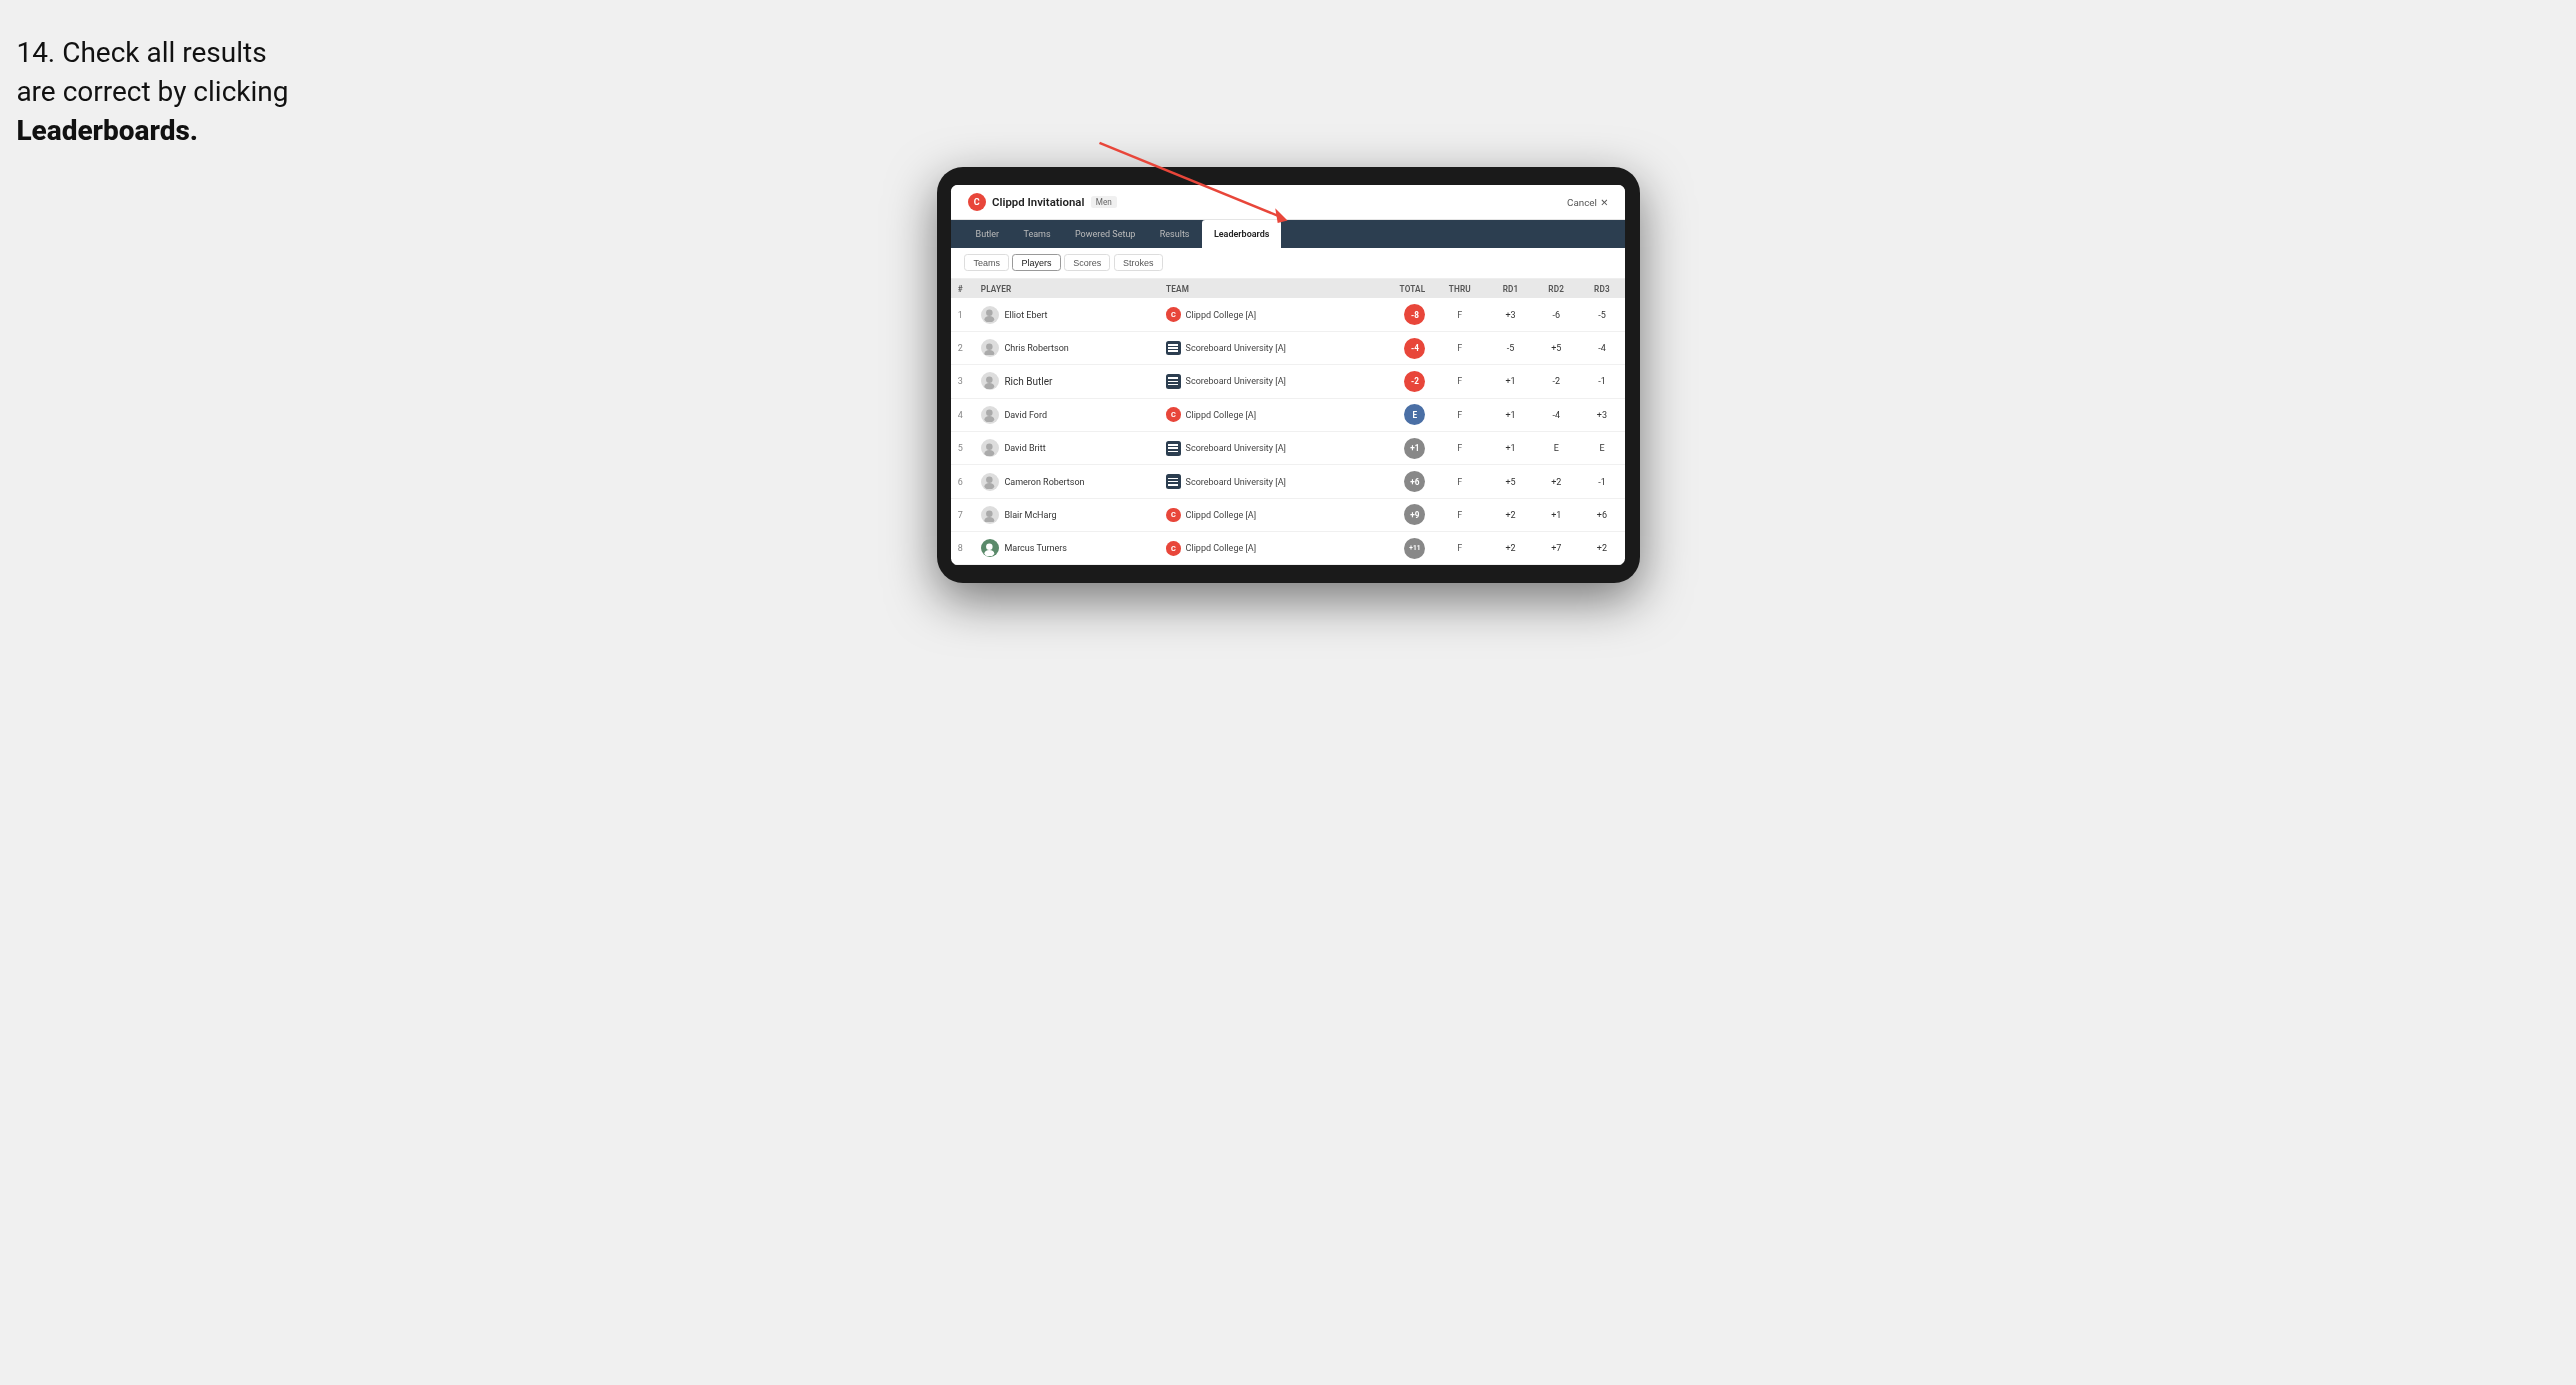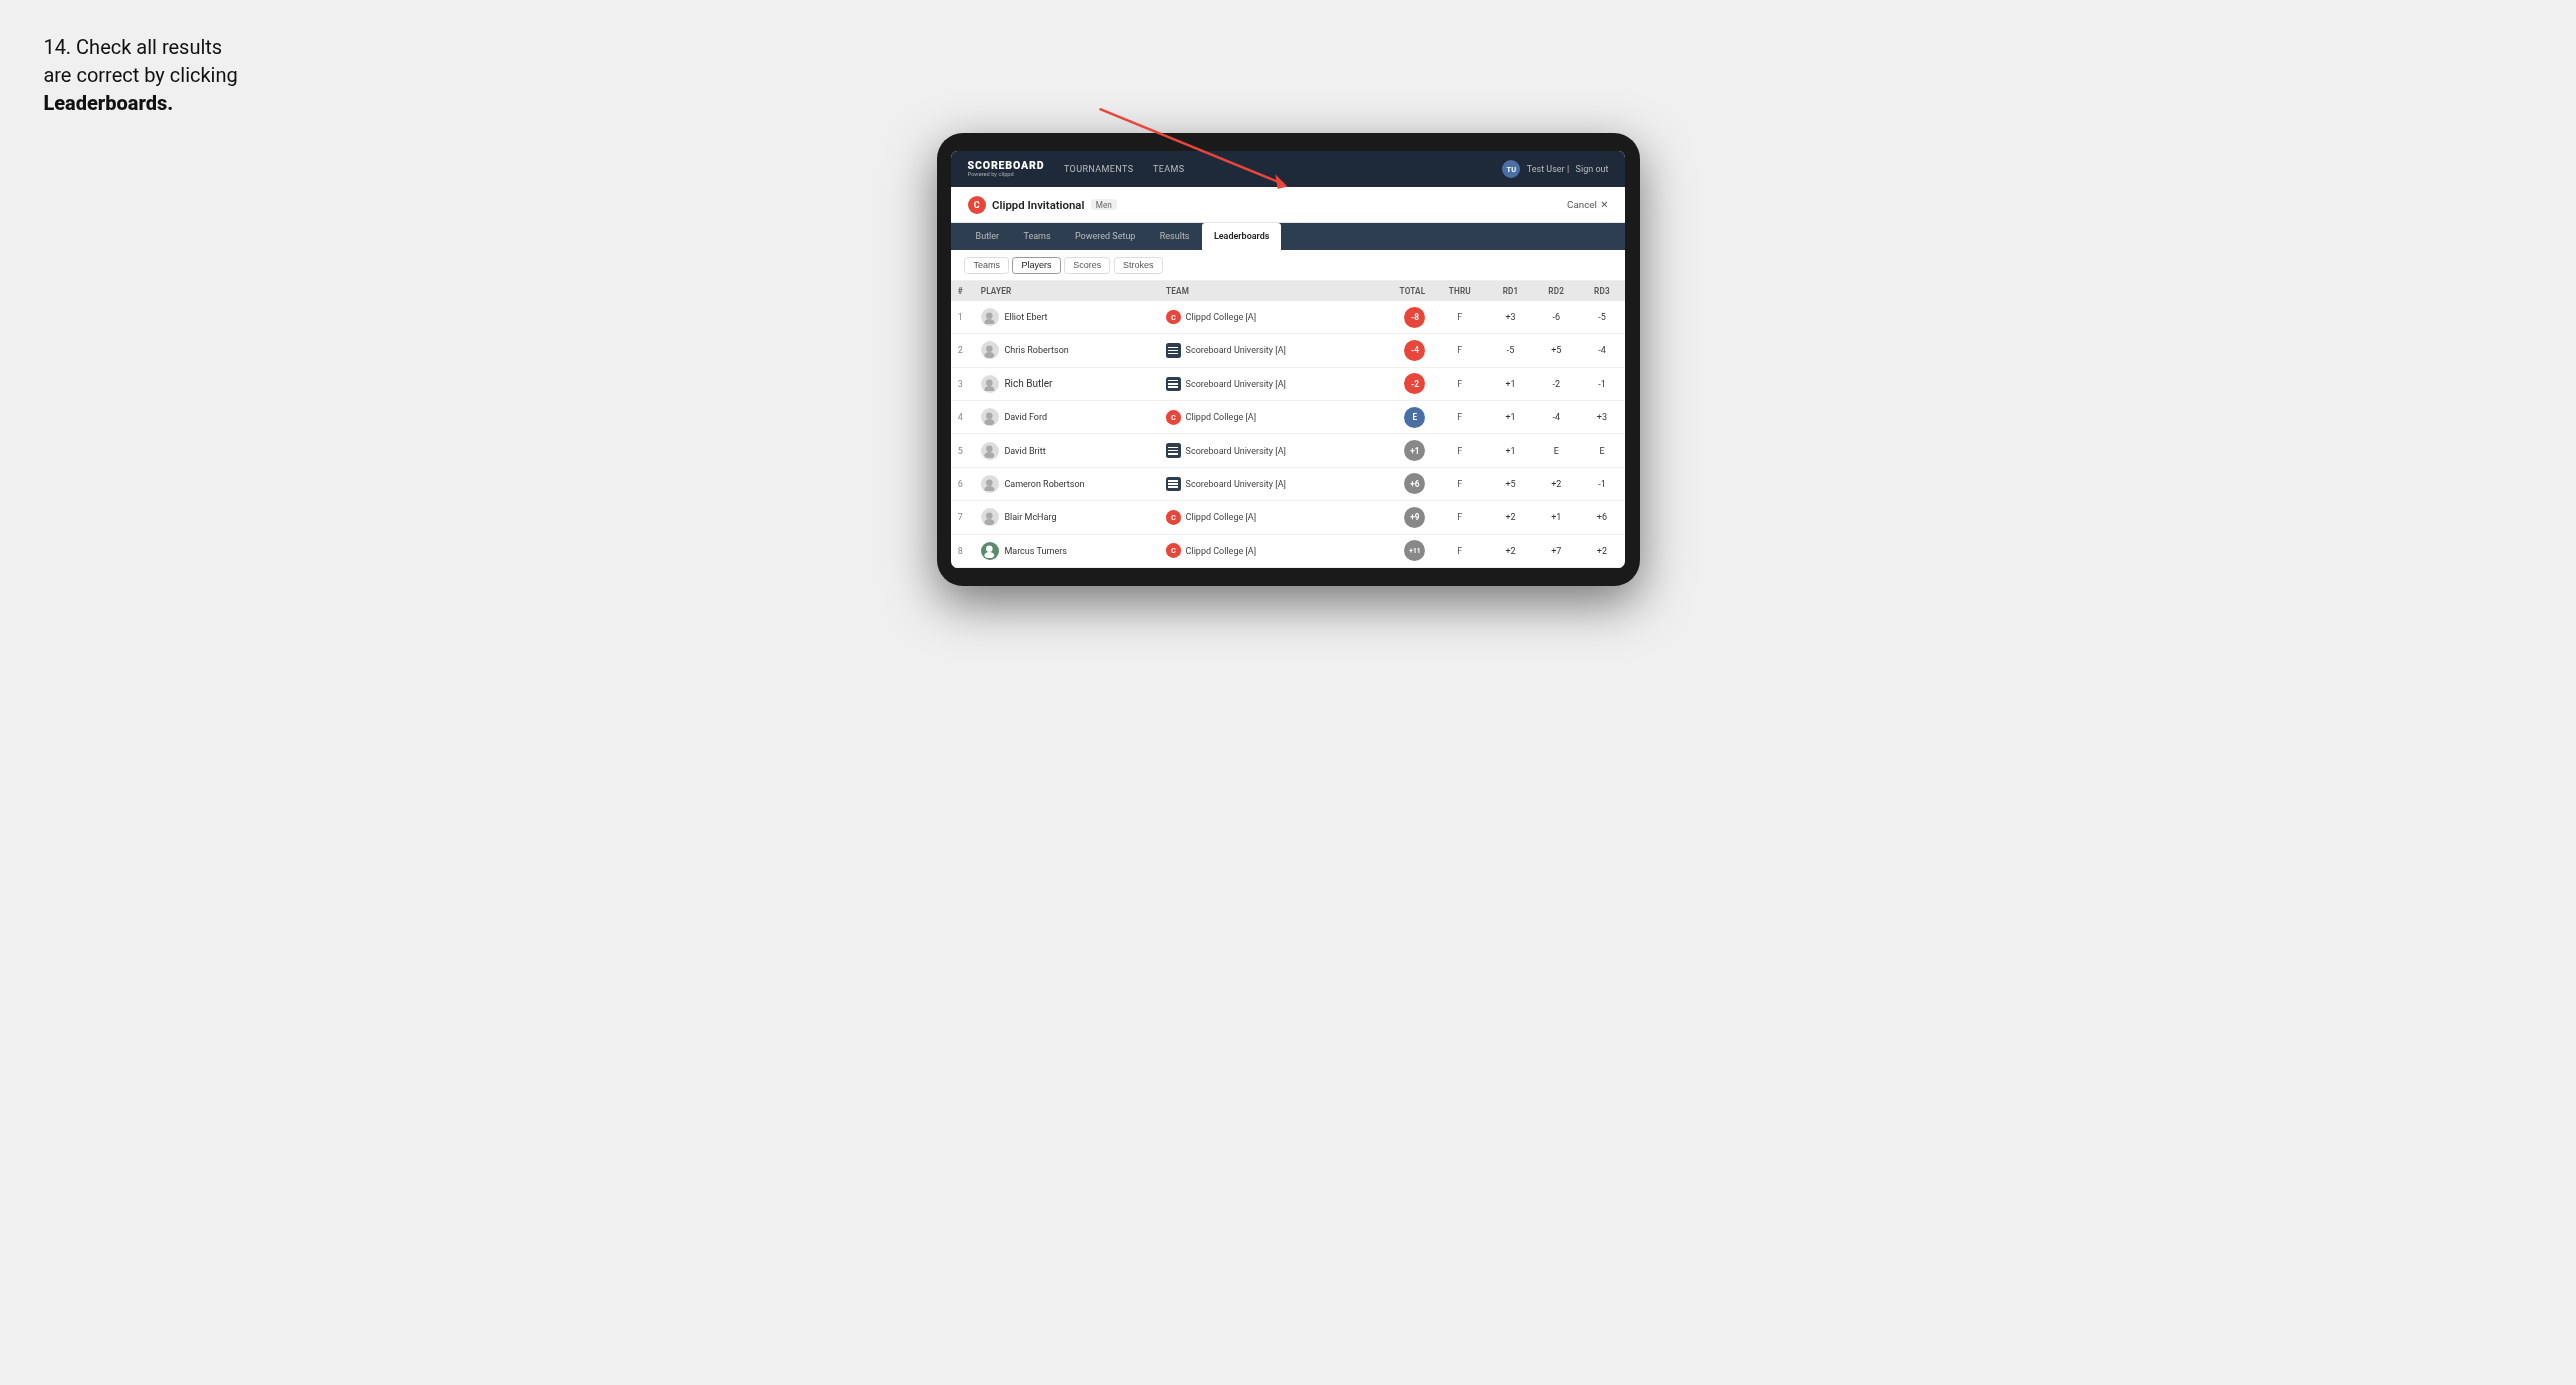--- a/index.html
+++ b/index.html
@@ -4,26 +4,25 @@
   <style>
     * { box-sizing: border-box; margin: 0; padding: 0; }
     body {
       background: #f0f0f0;
       font-family: -apple-system, BlinkMacSystemFont, 'Segoe UI', Roboto, sans-serif;
       min-height: 100vh;
       padding: 33px 16.4px;
     }
 
     .instruction-text {
-      font-size: 20px;
+      font-size: 28px;
       line-height: 1.4;
       color: #111;
       margin-bottom: 16.4px;
       max-width: 311px;
-      margin-left: 27px;
     }
     .instruction-text strong { font-weight: 800; }
 
     .scene-wrapper {
       position: relative;
       display: flex;
       justify-content: center;
     }
 
     
@@ -295,36 +294,20 @@
 <div class="scene-wrapper">
 
   <svg class="arrow-svg" width="703" height="164" viewBox="0 0 860 200" style="position:absolute; top:-49px; left:calc(50% - 352px); z-index:20; pointer-events:none;">
     <line x1="200" y1="30" x2="420" y2="120" stroke="#e8463a" stroke-width="3"></line>
     <polygon points="415,110 430,125 418,128" fill="#e8463a"></polygon>
   </svg>
 
   <div class="tablet-frame">
     <div class="tablet-screen">
 
-      <div class="app-header">
-        <div class="logo-area">
-          <span class="logo-text">SCOREBOARD</span>
-          <span class="logo-sub">Powered by clippd</span>
-        </div>
-        <span class="nav-link">TOURNAMENTS</span>
-        <span class="nav-link">TEAMS</span>
-        <div class="header-spacer"></div>
-        <div class="user-area">
-          <div class="user-avatar-sm">
-            <span>TU</span>
-          </div>
-          <span>Test User |</span>
-          <span class="sign-out-link">Sign out</span>
-        </div>
-      </div>
 
       <div class="tournament-bar">
         <div class="tournament-title-area">
           <div class="c-logo">
             <span>C</span>
           </div>
           <span class="tournament-name">Clippd Invitational</span>
           <span class="tournament-badge">Men</span>
         </div>
         <div class="cancel-btn">

